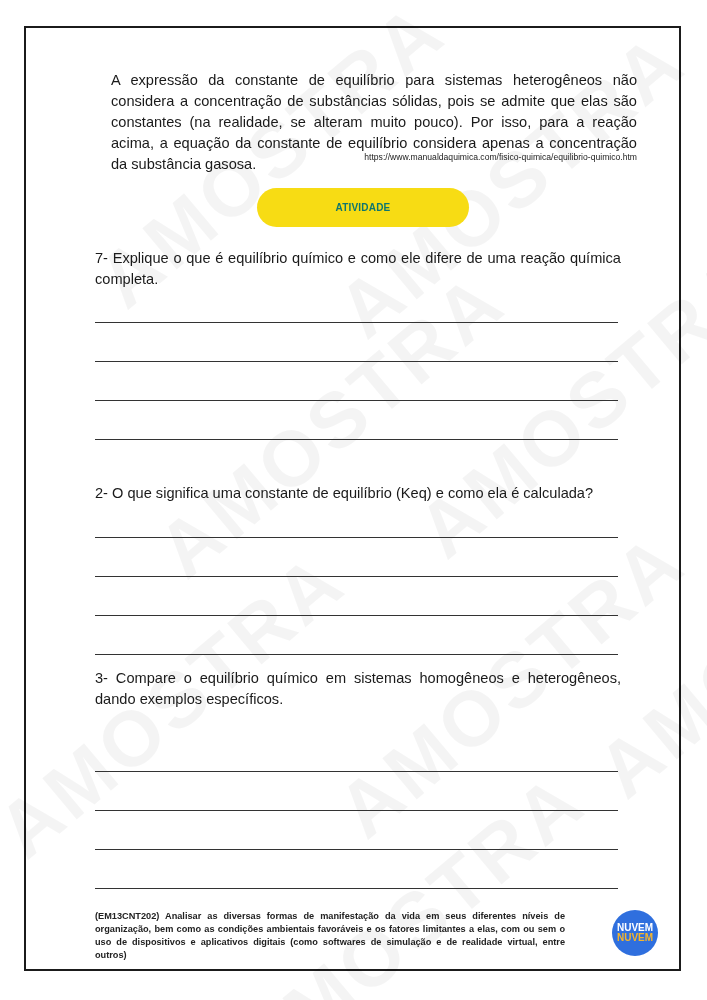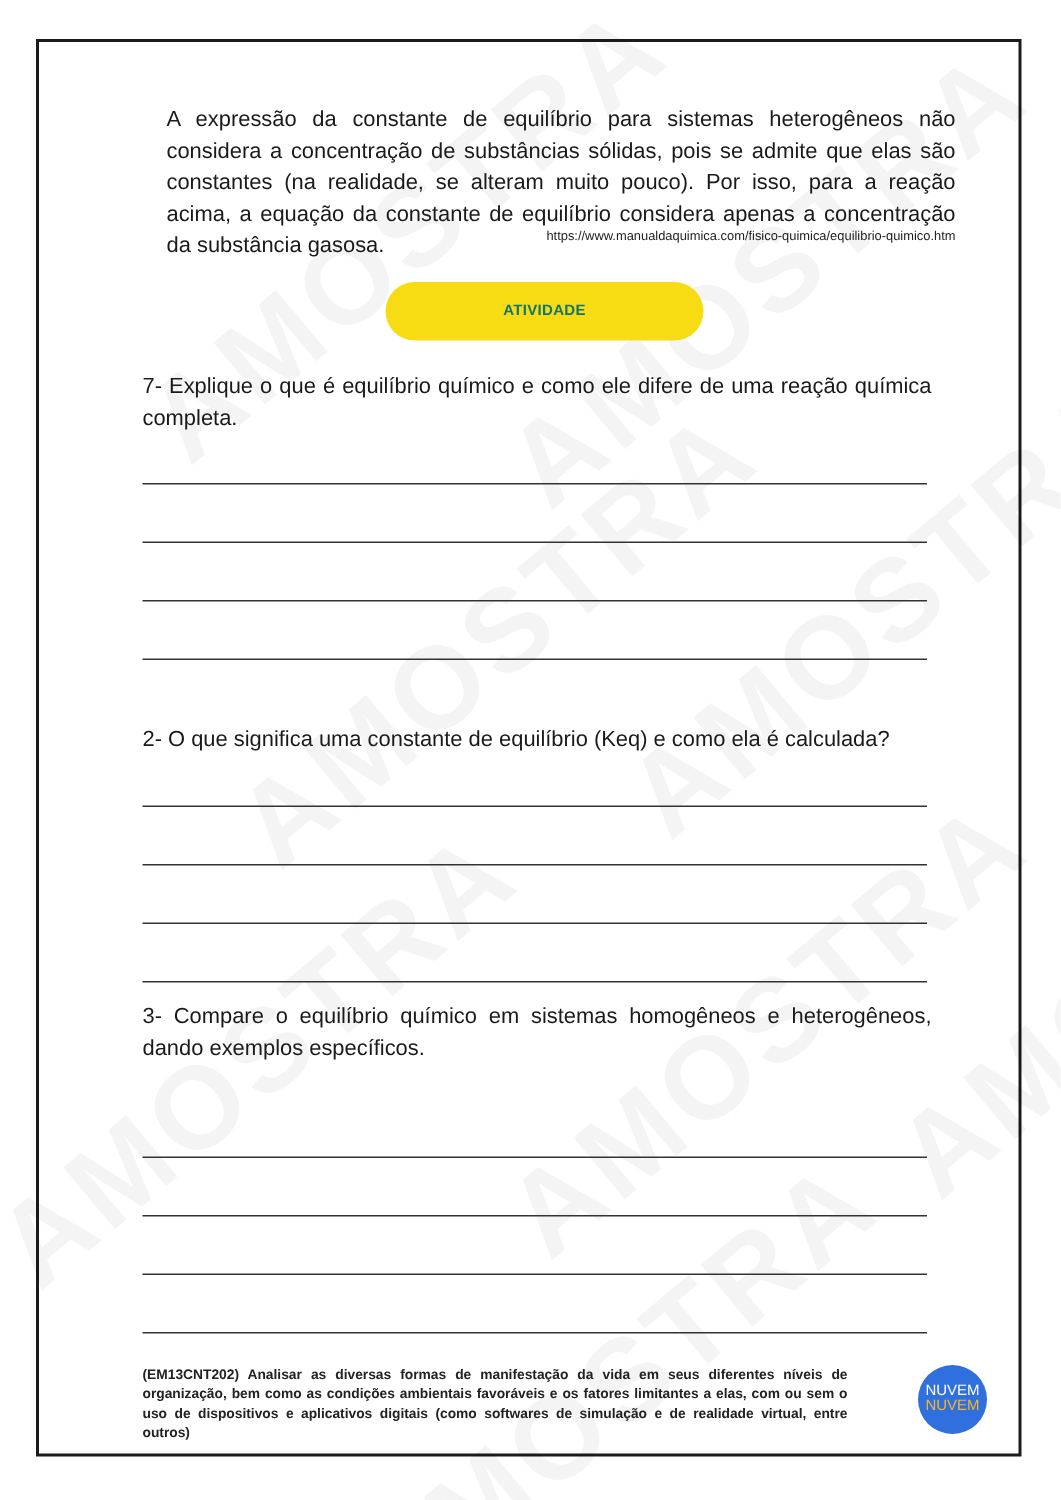--- a/index.html
+++ b/index.html
@@ -15,21 +15,21 @@
   .source { position:absolute; right:70px; top:152px; font-size:8.6px; color:#222; }
   .pill { position:absolute; left:257px; top:188px; width:212px; height:39px; border-radius:20px;
           background:#f7dc14; display:flex; align-items:center; justify-content:center;
           font-weight:bold; font-size:10px; color:#0f766e; letter-spacing:0.2px; }
   .question { position:absolute; left:95px; width:526px; font-size:14.6px; line-height:21px; text-align:justify; }
   .answer-line { position:absolute; left:95px; width:523px; height:0; border-top:1.3px solid #333; }
   .footer-text { position:absolute; left:95px; top:910px; width:470px; font-size:9.2px; line-height:13px;
                  text-align:justify; color:#222;font-weight:bold; }
   .logo { position:absolute; left:612px; top:910px; width:46px; height:46px; border-radius:50%;
           background:#2f6fde; display:flex; flex-direction:column; align-items:center; justify-content:center;
-          font-weight:normal; font-size:10px; line-height:10px; }
+          font-weight:bold; font-size:10px; line-height:10px; }
   .logo .l1 { color:#ffffff; }
   .logo .l2 { color:#f6b52b; }
 </style>
 </head>
 <body>
 
 <div class="page-frame"></div>
 
 <div class="watermark" style="left:60px;top:110px;">AMOSTRA</div>
 <div class="watermark" style="left:300px;top:140px;">AMOSTRA</div>

